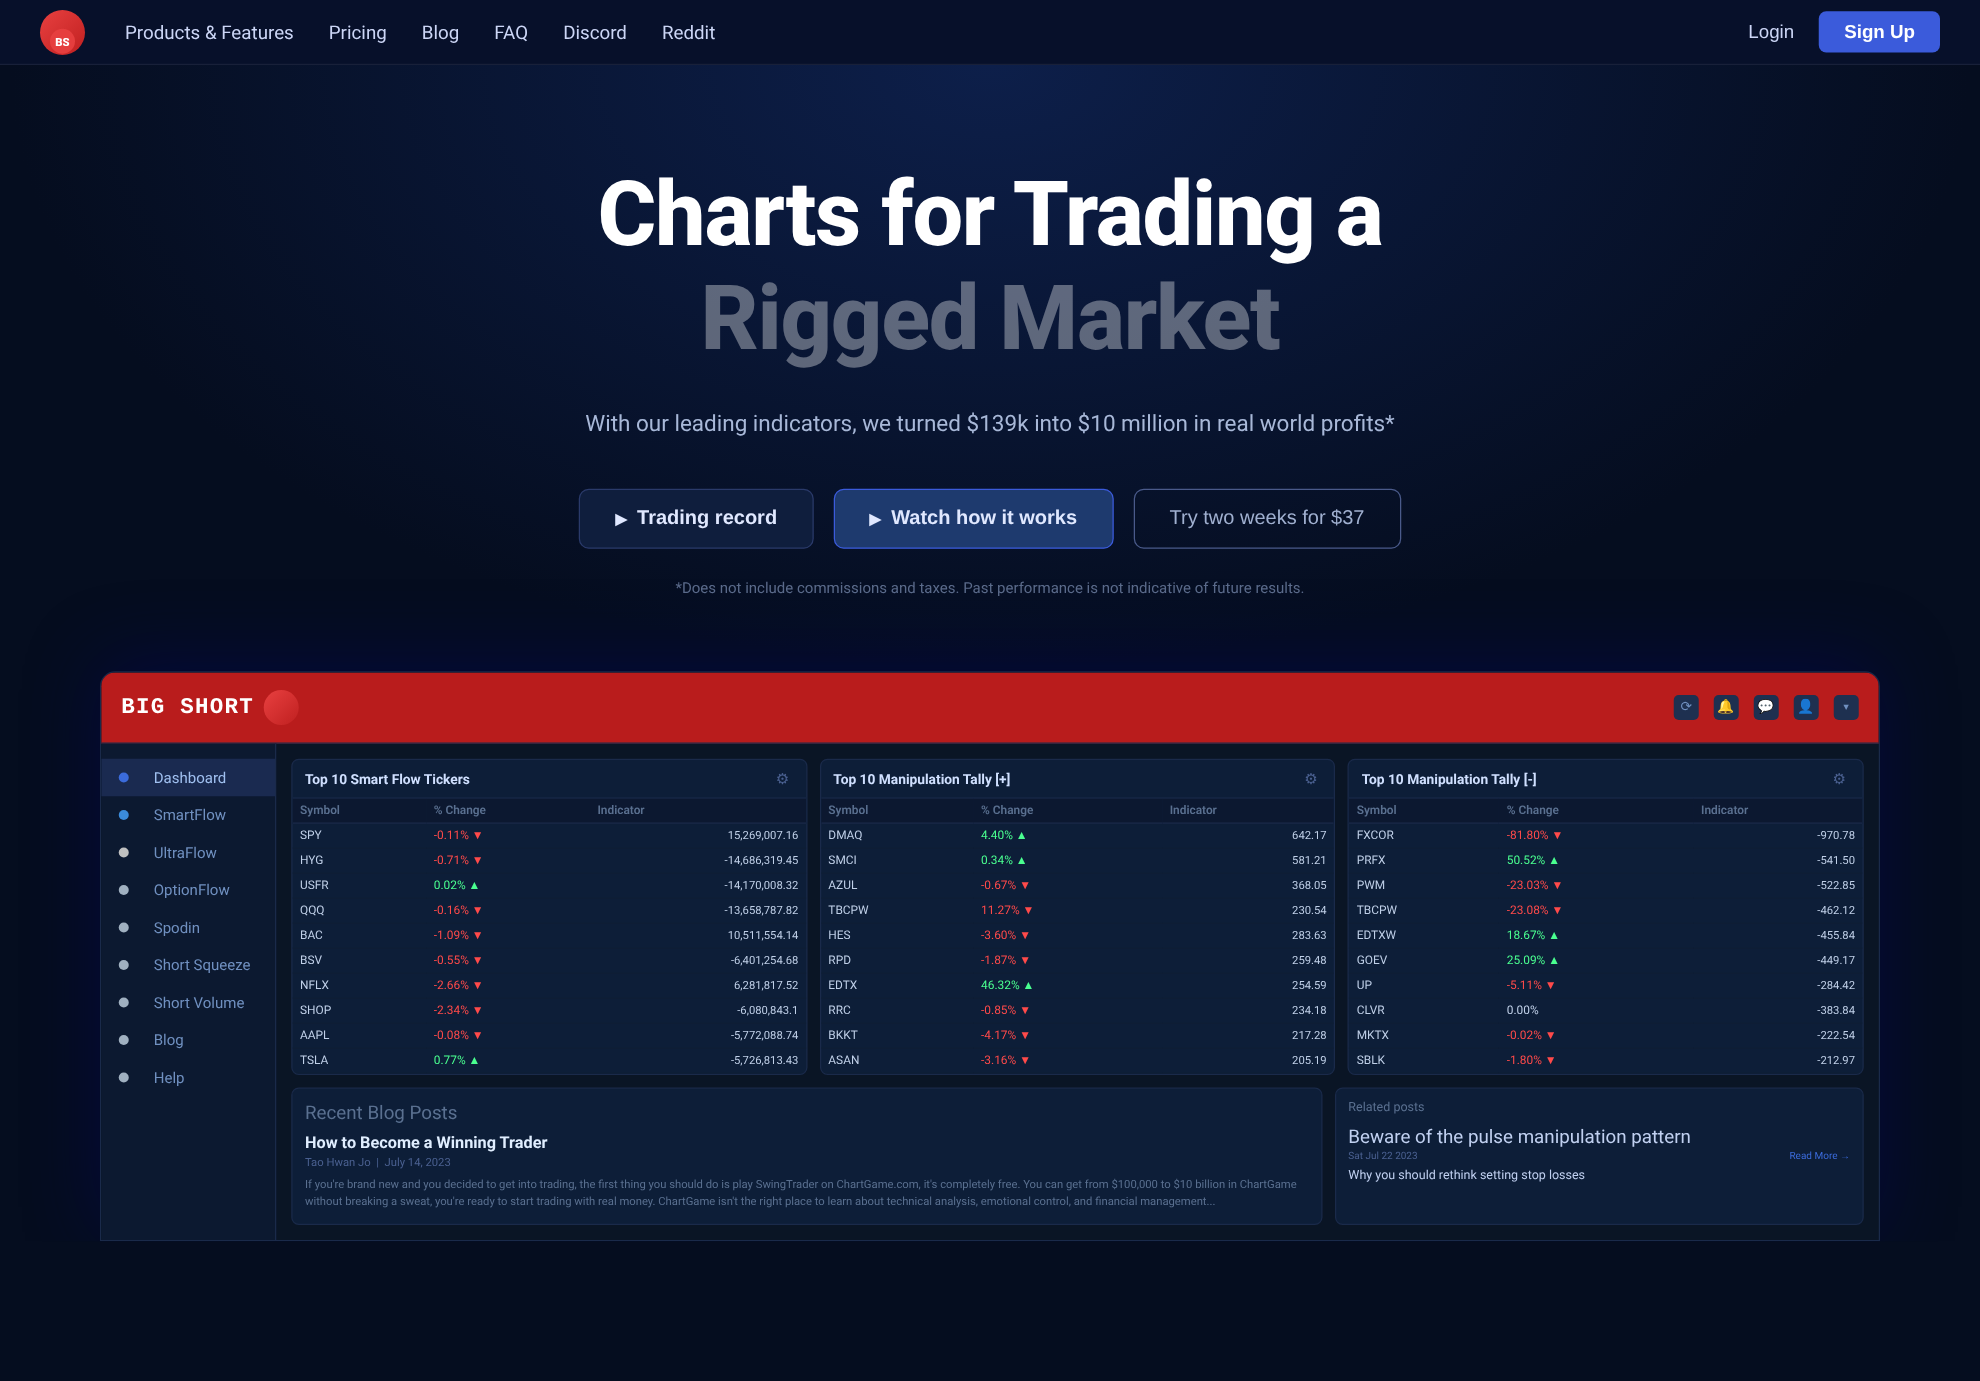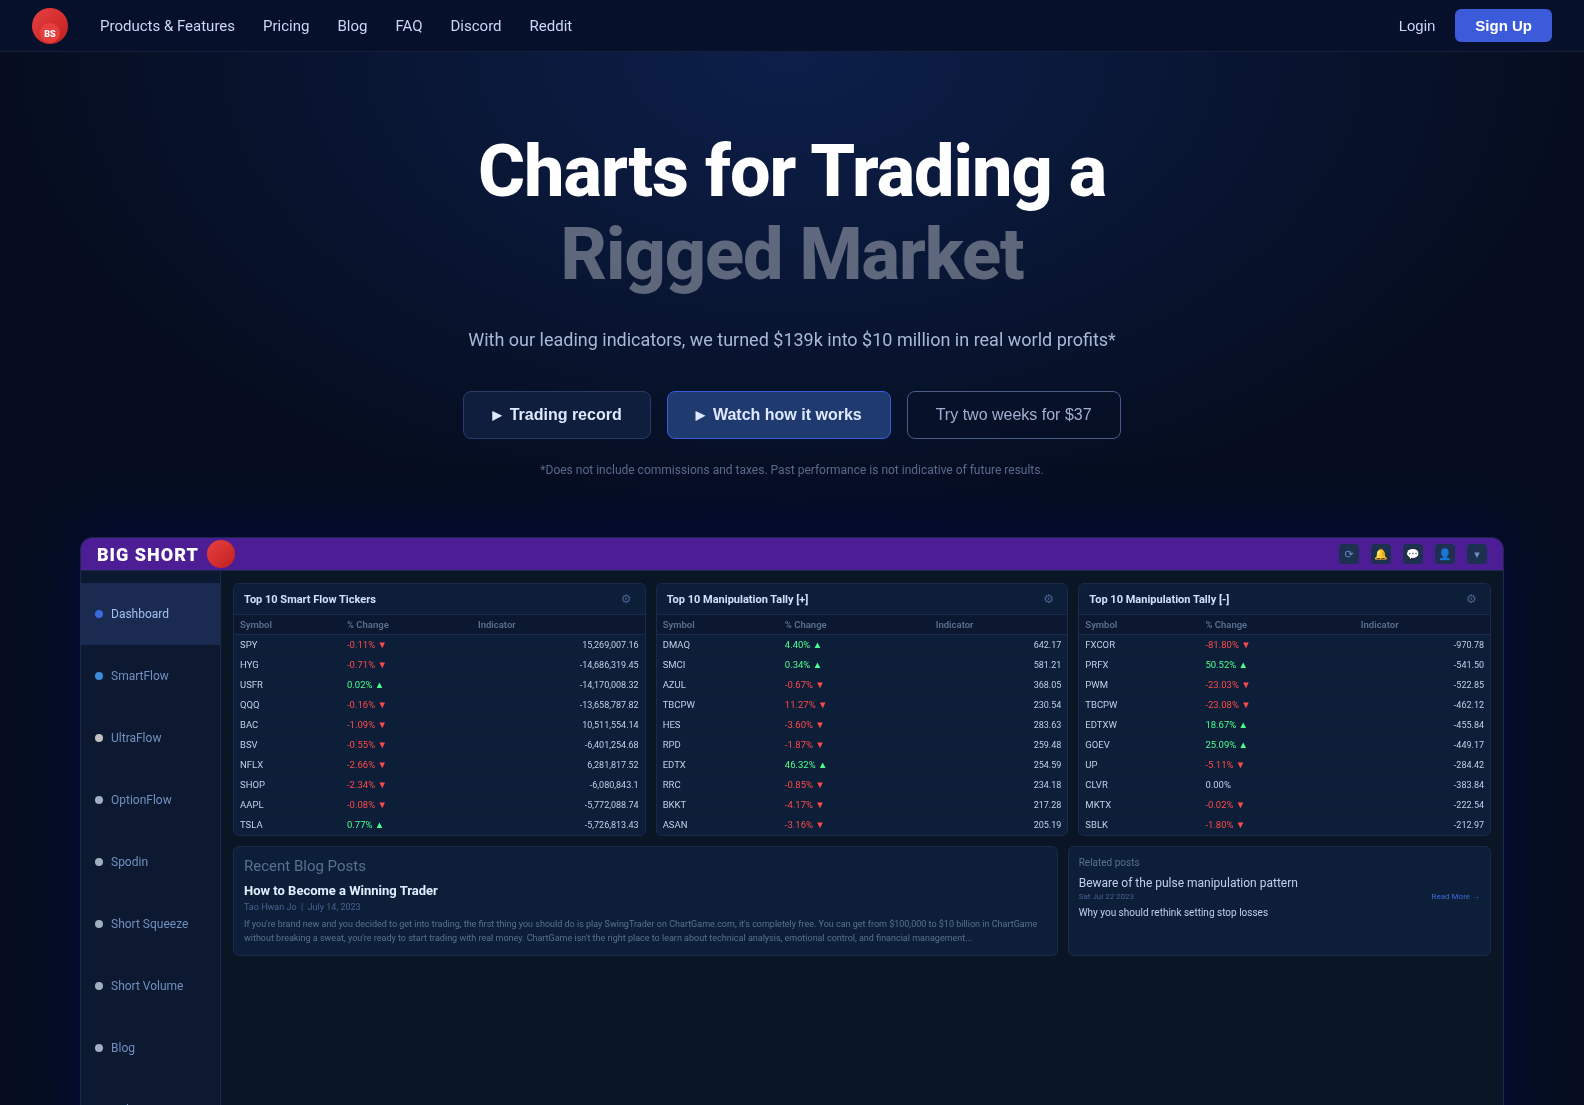--- a/index.html
+++ b/index.html
@@ -167,26 +167,27 @@
     .dashboard-preview {
       margin: 0 80px 0;
       border-radius: 12px 12px 0 0;
       overflow: hidden;
       border: 1px solid #1a2a4a;
       background: #0a1525;
       box-shadow: 0 -8px 60px rgba(0,0,100,0.4);
     }
 
     .dash-header {
-      background: #4c1d95;
-      padding: 2px 16px;
+      background: #b91c1c;
+      padding: 14px 16px;
       display: flex;
       align-items: center;
       justify-content: space-between;
       border-bottom: 1px solid #1a2a4a;
+      font-family: Liberation Mono, monospace;
     }
     .dash-logo {
       display: flex;
       align-items: center;
       gap: 8px;
     }
     .dash-logo-text {
       font-size: 18px;
       font-weight: 900;
       color: #fff;
@@ -223,22 +224,22 @@
     .dash-sidebar {
       width: 140px;
       background: #0c1930;
       border-right: 1px solid #1a2a4a;
       padding: 12px 0;
       flex-shrink: 0;
     }
     .sidebar-item {
       display: flex;
       align-items: center;
-      gap: 8px;
-      padding: 24px 14px;
+      gap: 20px;
+      padding: 8px 14px;
       font-size: 12px;
       color: #7090c0;
       cursor: pointer;
     }
     .sidebar-item.active {
       color: #a0c0f0;
       background: #1a2a50;
     }
     .sidebar-item-dot {
       width: 8px;
@@ -694,21 +695,21 @@
           <div class="blog-post-author">
             <span>Tao Hwan Jo</span> &nbsp;|&nbsp;
             <span>July 14, 2023</span>
           </div>
           <div class="blog-post-excerpt">If you're brand new and you decided to get into trading, the first thing you should do is play SwingTrader on ChartGame.com, it's completely free. You can get from $100,000 to $10 billion in ChartGame without breaking a sweat, you're ready to start trading with real money. ChartGame isn't the right place to learn about technical analysis, emotional control, and financial management...</div>
         </div>
 
         <div class="related-section" style="flex:1;">
           <div class="related-title">Related posts</div>
           <div class="related-item">
-            <div style="color:#c0d0f0; font-size:12px; margin-bottom:2px;">Beware of the pulse manipulation pattern</div>
+            <div style="color:#c0d0f0; font-size:15px; margin-bottom:2px;">Beware of the pulse manipulation pattern</div>
             <div style="display:flex; justify-content:space-between; align-items:center;text-align:center;">
               <span class="related-date">Sat Jul 22 2023</span>
               <span class="read-more">Read More →</span>
             </div>
           </div>
           <div class="related-item">
             <div style="color:#c0d0f0; font-size:10px;">Why you should rethink setting stop losses</div>
           </div>
         </div>
 

